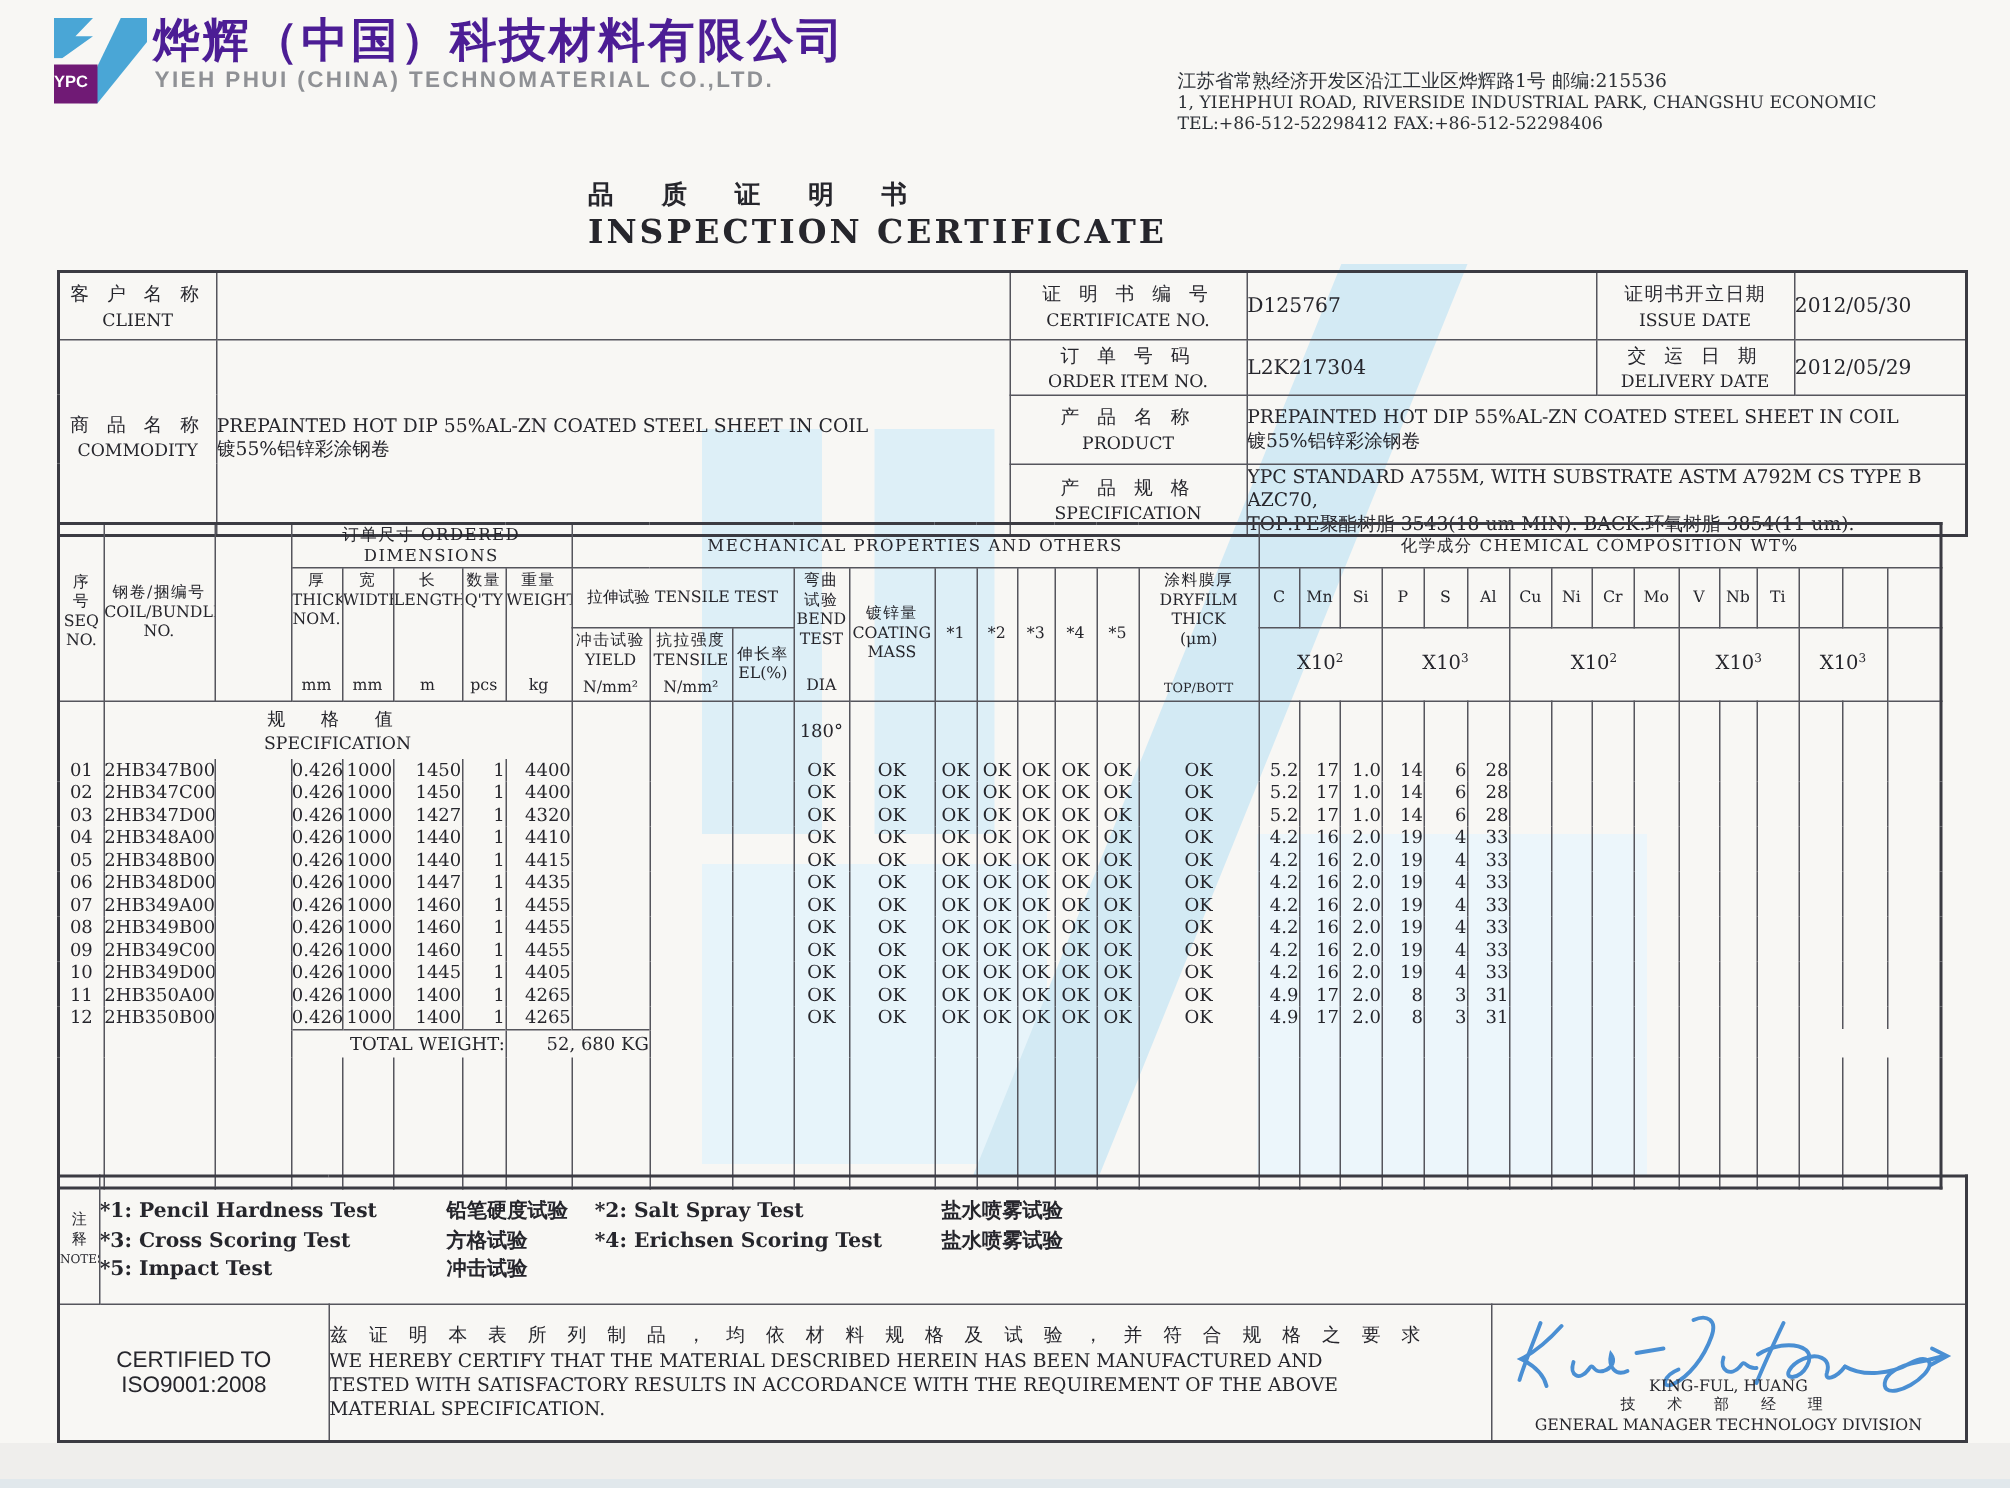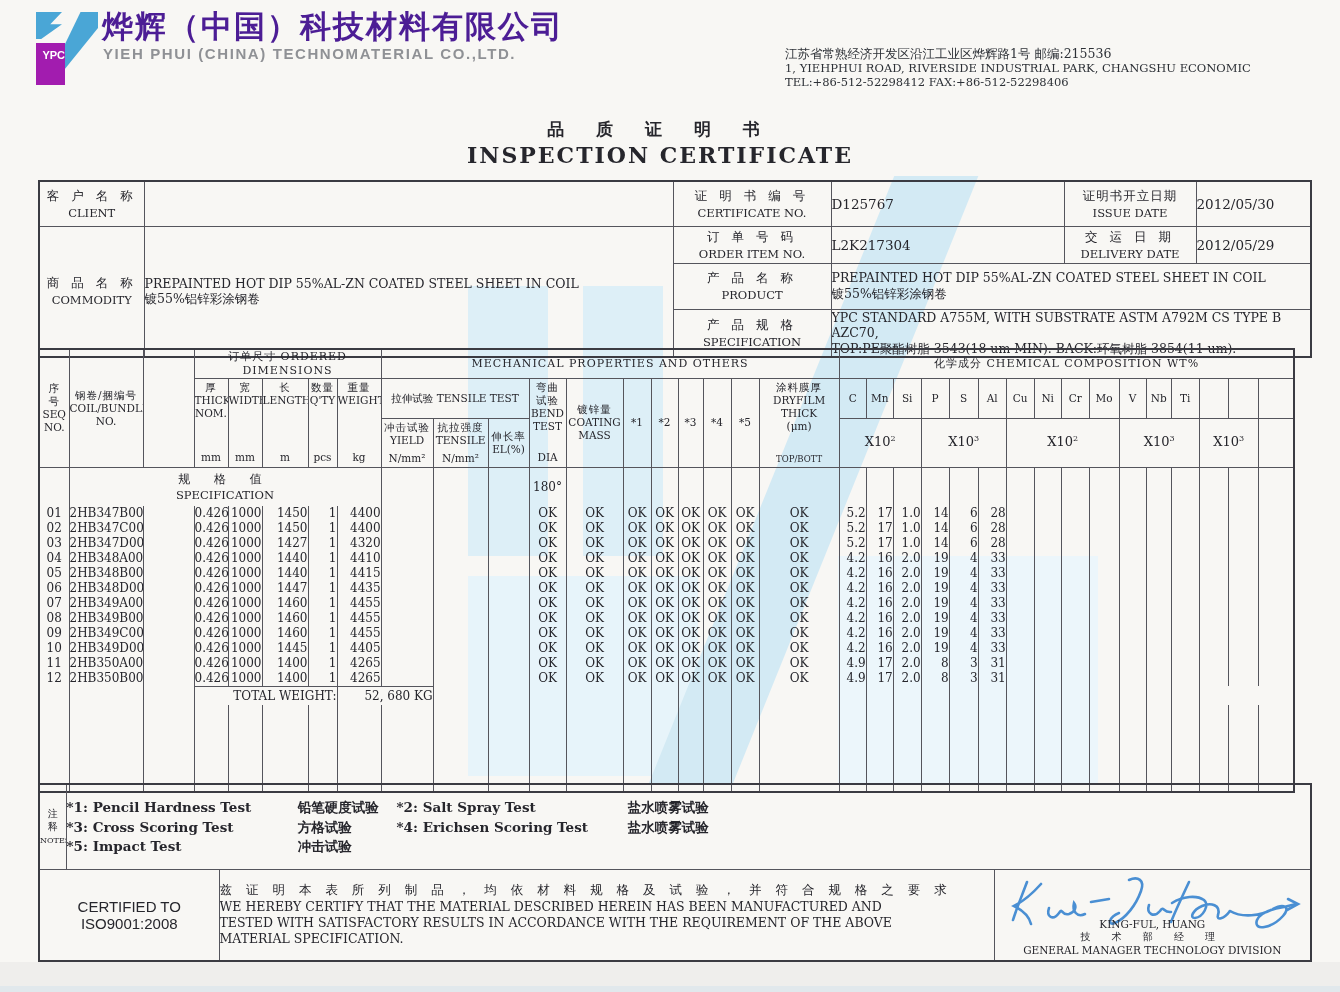--- a/index.html
+++ b/index.html
@@ -16,30 +16,30 @@
   .wm-bar2{left:545px;top:110px;width:80px;height:270px;background:#ddeff7;}
   .wm-block{left:430px;top:400px;width:230px;height:200px;background:#e7f4fa;}
   .wm-diag{left:730px;top:-60px;width:78px;height:760px;background:#d3eaf4;transform:rotate(22deg);}
   .wm-soft{left:800px;top:380px;width:260px;height:230px;background:#ecf6fb;}
   
   .logo{position:absolute;left:36px;top:12px;width:62px;height:57px;z-index:2;}
   .logo .tl{position:absolute;left:0;top:0;width:26px;height:27px;background:#4aa6d6;
     clip-path:polygon(0 0,100% 0,55% 45%,100% 45%,20% 100%,0 100%);}
   .logo .diag{position:absolute;left:16px;top:0;width:46px;height:57px;background:#4aa6d6;
     clip-path:polygon(62% 0,100% 0,100% 28%,28% 100%,2% 100%);}
-  .logo .yp{position:absolute;left:0;top:31px;width:29px;height:42px;background:#a21caf;
+  .logo .yp{position:absolute;left:0;top:31px;width:29px;height:26px;background:#701a75;
     color:#fff;font-family:"Liberation Sans",sans-serif;font-weight:bold;font-size:11px;
-    text-align:right;line-height:24px;letter-spacing:0;}
+    text-align:left;line-height:24px;letter-spacing:0;}
   .co-zh{position:absolute;left:102px;top:6px;font-size:31px;font-weight:bold;color:#4c1d95;
     letter-spacing:2px;font-family:"DejaVu Sans","Liberation Sans",sans-serif;z-index:2;}
   .co-en{position:absolute;left:103px;top:45px;font-size:15px;font-weight:bold;color:#8f9195;
     letter-spacing:1.6px;font-family:"Liberation Sans",sans-serif;z-index:2;}
   .addr{position:absolute;left:785px;top:46px;font-size:11.5px;line-height:1.22;color:#2c3036;z-index:2;}
   .addr .zh{font-size:12.5px;}
-  .title-wrap{position:absolute;left:410px;top:118px;width:500px;text-align:center;z-index:2;}
+  .title-wrap{position:absolute;left:392px;top:118px;width:500px;text-align:left;z-index:2;}
   .title-zh{font-size:17px;font-weight:bold;letter-spacing:13px;}
   .title-en{font-size:22px;font-weight:bold;letter-spacing:2px;margin-top:1px;}
   
   table.t{border-collapse:collapse;table-layout:fixed;position:absolute;z-index:1;background:transparent;}
   table.t th,table.t td{padding:0;margin:0;font-weight:normal;overflow:hidden;vertical-align:middle;}
   table.t{border:2px solid #3b3b42;}
   
   #info{left:38px;top:180px;width:1272px;}
   #info th,#info td{border:1px solid #55555c;}
   .lbl{text-align:center;}

